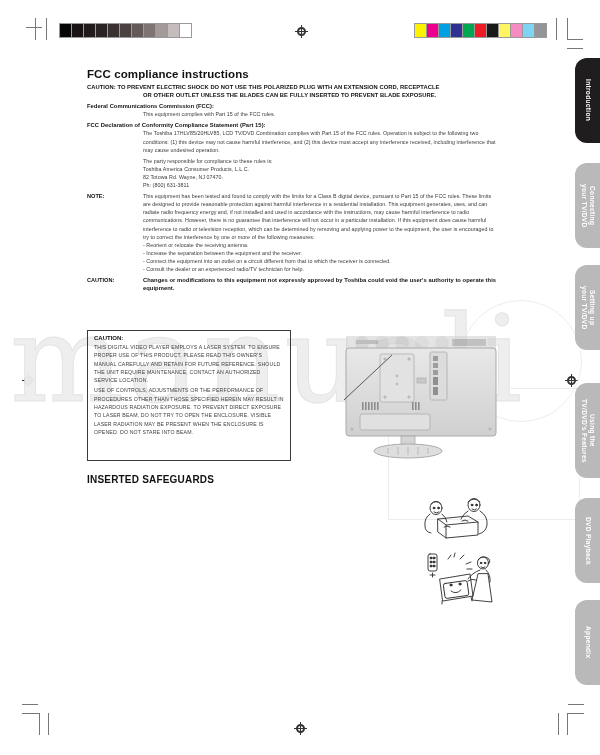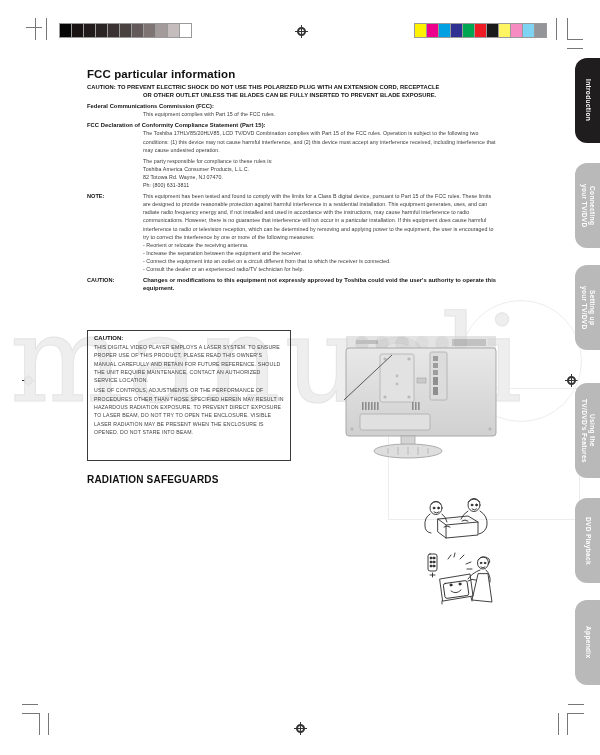--- a/index.html
+++ b/index.html
@@ -293,21 +293,21 @@
     <div class="swatch" style="background: rgb(245, 139, 192);"></div>
     <div class="swatch" style="background: rgb(127, 212, 244);"></div>
     <div class="swatch" style="background: rgb(147, 149, 152);"></div>
   </div>
 
 <div class="watermark">manuali</div>
 <div class="watermark-faint"></div>
 <div class="watermark-box"></div>
 
 <div class="content">
-  <h1 class="section-title">FCC particular information</h1>
+  <h1 class="section-title">FCC compliance instructions</h1>
 
   <p class="t bold">CAUTION: TO PREVENT ELECTRIC SHOCK DO NOT USE THIS POLARIZED PLUG WITH AN EXTENSION CORD, RECEPTACLE</p>
   <p class="t bold indent-1">OR OTHER OUTLET UNLESS THE BLADES CAN BE FULLY INSERTED TO PREVENT BLADE EXPOSURE.</p>
 
   <div class="gap-s"></div>
   <p class="t bold">Federal Communications Commission (FCC):</p>
   <p class="t indent-1">This equipment complies with Part 15 of the FCC rules.</p>
 
   <div class="gap-s"></div>
   <p class="t bold">FCC Declaration of Conformity Compliance Statement (Part 15):</p>
@@ -339,21 +339,21 @@
   </div>
 </div>
 
 <div class="caution-box">
   <div class="cb-title">CAUTION:</div>
   <p>THIS DIGITAL VIDEO PLAYER EMPLOYS A LASER SYSTEM. TO ENSURE PROPER USE OF THIS PRODUCT, PLEASE READ THIS OWNER'S MANUAL CAREFULLY AND RETAIN FOR FUTURE REFERENCE. SHOULD THE UNIT REQUIRE MAINTENANCE, CONTACT AN AUTHORIZED SERVICE LOCATION.</p>
   <div class="para-gap"></div>
   <p>USE OF CONTROLS, ADJUSTMENTS OR THE PERFORMANCE OF PROCEDURES OTHER THAN THOSE SPECIFIED HEREIN MAY RESULT IN HAZARDOUS RADIATION EXPOSURE. TO PREVENT DIRECT EXPOSURE TO LASER BEAM, DO NOT TRY TO OPEN THE ENCLOSURE. VISIBLE LASER RADIATION MAY BE PRESENT WHEN THE ENCLOSURE IS OPENED. DO NOT STARE INTO BEAM.</p>
 </div>
 
-<h2 class="safeguards">RADIATION SAFEGUARDS</h2>
+<h2 class="safeguards">INSERTED SAFEGUARDS</h2>
 
 <div class="tv-figure">
   <svg viewBox="0 0 155 132" width="155" height="132" xmlns="http://www.w3.org/2000/svg">
     <defs>
       <linearGradient id="panelg" x1="0" y1="0" x2="0" y2="1">
         <stop offset="0%" stop-color="#e8e8e8"></stop>
         <stop offset="100%" stop-color="#d0d0d0"></stop>
       </linearGradient>
     </defs>
 

